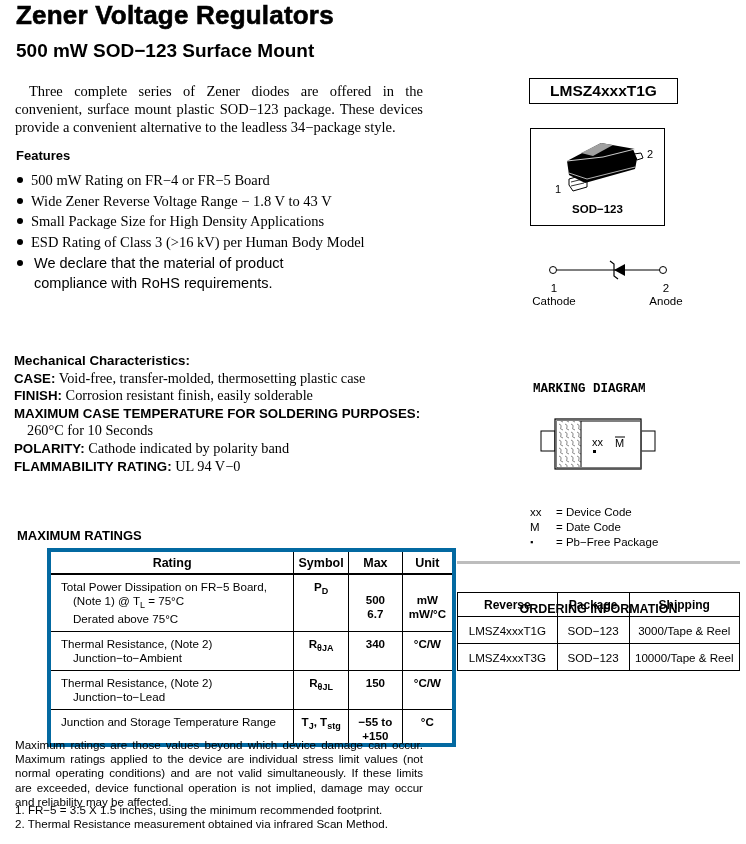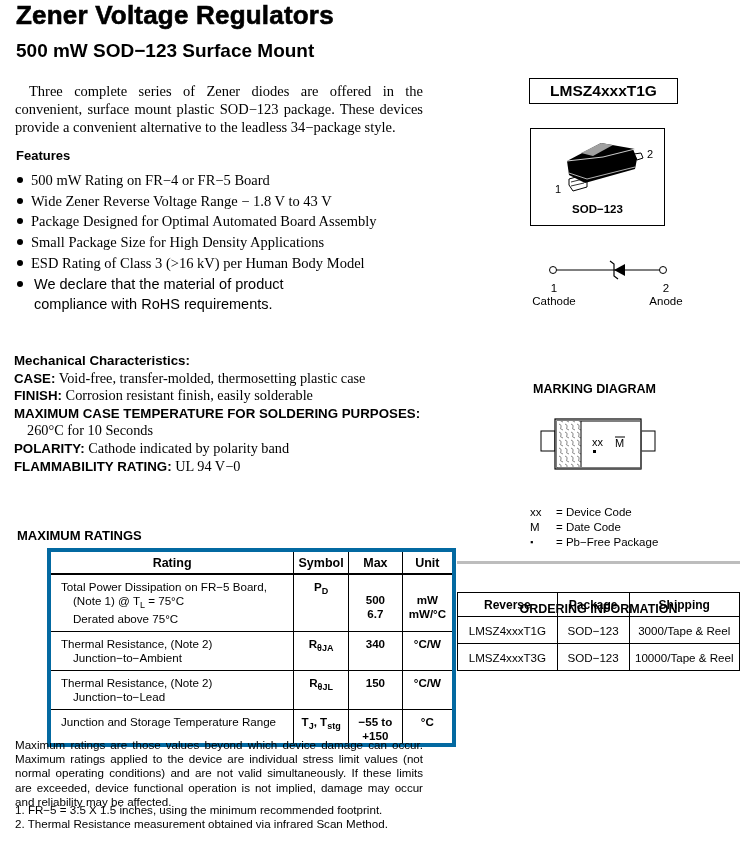--- a/index.html
+++ b/index.html
@@ -40,21 +40,21 @@
 
   #part-box { left: 529px; top: 78px; width: 149px; height: 26px; border: 1.5px solid #000; font-family: "Liberation Sans", sans-serif; font-weight: bold; font-size: 15.5px; text-align: center; line-height: 24px; }
 
   #pkg-box { left: 530px; top: 128px; width: 135px; height: 98px; border: 1px solid #000; }
   #pkg-label { left: 0; width: 100%; top: 74px; text-align: center; font-family: "Liberation Sans", sans-serif; font-weight: bold; font-size: 11.5px; }
   .pin-num { font-family: "Liberation Sans", sans-serif; font-size: 11px; }
 
   #schem { left: 530px; top: 258px; width: 160px; height: 52px; }
   .schem-lbl { font-family: "Liberation Sans", sans-serif; font-size: 11.5px; text-align: center; line-height: 13px; }
 
-  #marking-title { left: 533px; top: 382px; font-family: Liberation Sans, sans-serif; font-weight: bold; font-size: 12.5px; }
+  #marking-title { left: 533px; top: 382px; font-family: Liberation Mono, monospace; font-weight: bold; font-size: 12.5px; }
   #marking-svg { left: 540px; top: 415px; }
 
   #legend { left: 530px; top: 505px; font-family: "Liberation Sans", sans-serif; font-size: 11.5px; line-height: 15px; }
   #legend .row { display: flex; }
   #legend .k { width: 26px; }
 
   #order-rule { left: 457px; top: 561px; width: 283px; height: 3px; background: #bdbdbd; }
   #order-title { left: 457px; top: 570px; width: 283px; text-align: center; font-family: "Liberation Sans", sans-serif; font-weight: bold; font-size: 12.5px; margin-top: 32px; }
   #order-table { position: absolute; left: 457px; top: 592px; width: 283px; border: 1.5px solid #000; font-size: 11.6px; }
   #order-table th { font-weight: bold; font-size: 12px; height: 24px; border: 1px solid #000; text-align: center; }
@@ -65,21 +65,20 @@
 
 <div id="title" class="abs">Zener Voltage Regulators</div>
 <div id="subtitle" class="abs">500 mW SOD−123 Surface Mount</div>
 
 <p id="intro" class="abs">Three complete series of Zener diodes are offered in the convenient, surface mount plastic SOD−123 package. These devices provide a convenient alternative to the leadless 34−package style.</p>
 
 <div id="features-title" class="abs">Features</div>
 <ul id="features-list" class="abs">
   <li><span class="bullet"></span><span>500 mW Rating on FR−4 or FR−5 Board</span></li>
   <li><span class="bullet"></span><span>Wide Zener Reverse Voltage Range − 1.8 V to 43 V</span></li>
-  <li><span class="bullet"></span><span>Package Designed for Optimal Automated Board Assembly</span></li>
   <li><span class="bullet"></span><span>Small Package Size for High Density Applications</span></li>
   <li><span class="bullet"></span><span>ESD Rating of Class 3 (&gt;16 kV) per Human Body Model</span></li>
   <li class="rohs"><span class="bullet" style="top:7px"></span><span>We declare that the material of product compliance with RoHS requirements.</span></li>
 </ul>
 
 <div id="mech" class="abs">
   <div class="line"><span class="lbl">Mechanical Characteristics:</span></div>
   <div class="line"><span class="lbl">CASE:</span><span> Void-free, transfer-molded, thermosetting plastic case</span></div>
   <div class="line"><span class="lbl">FINISH:</span><span> Corrosion resistant finish, easily solderable</span></div>
   <div class="line"><span class="lbl">MAXIMUM CASE TEMPERATURE FOR SOLDERING PURPOSES:</span></div>

